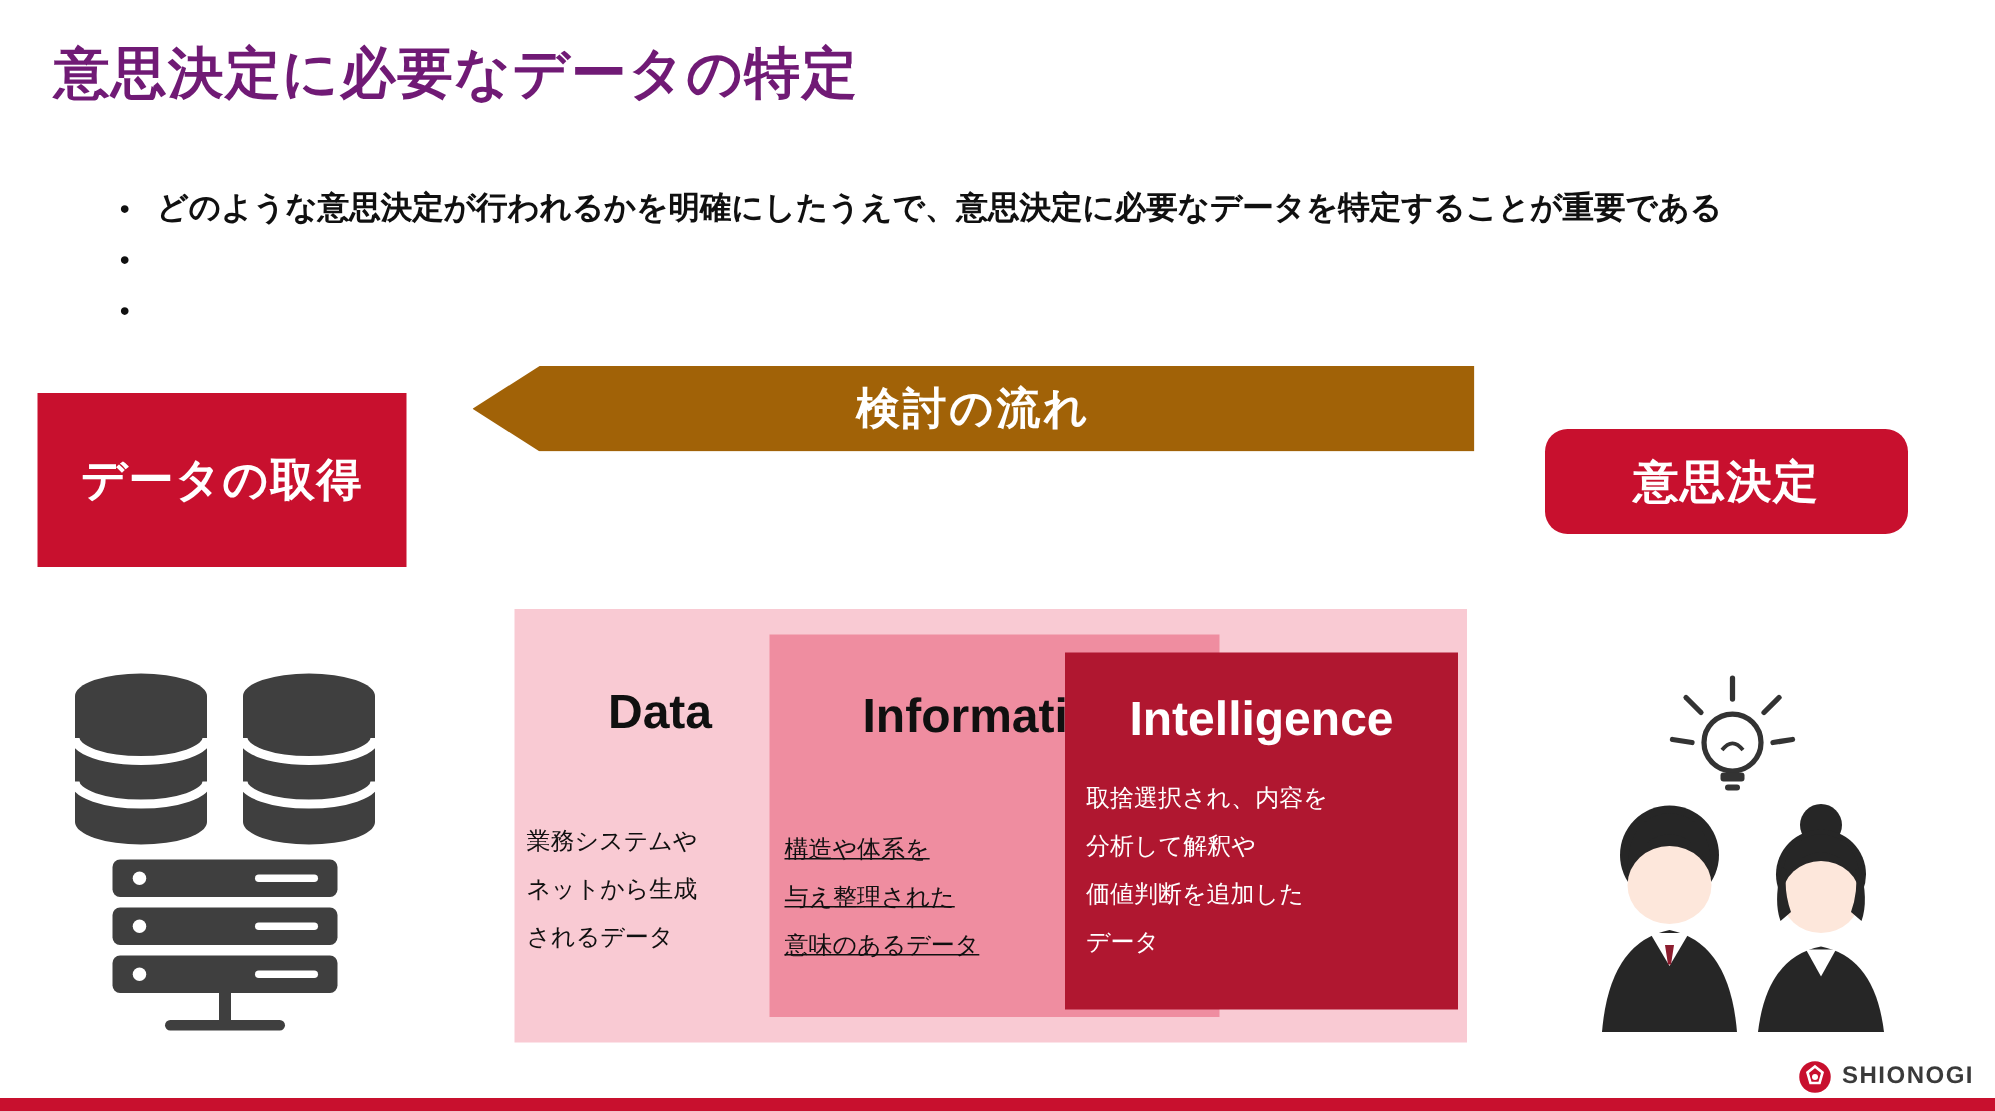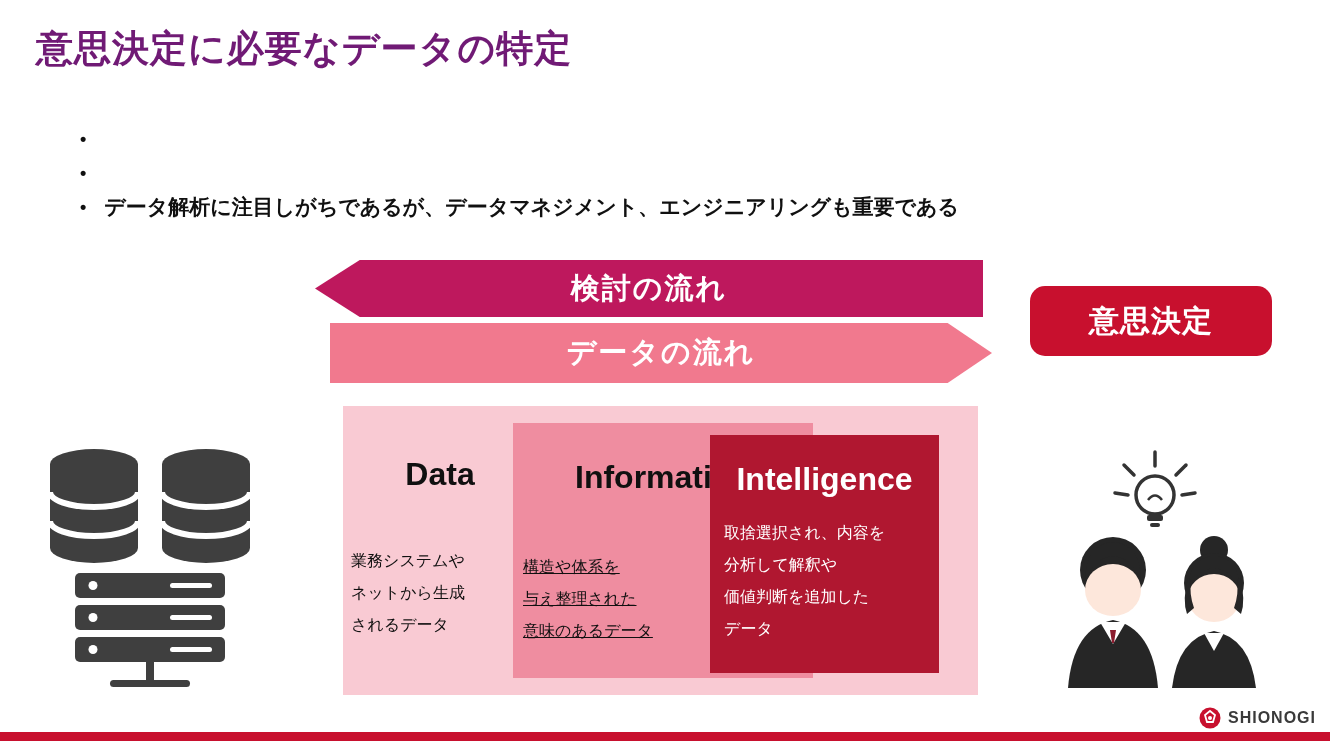--- a/index.html
+++ b/index.html
@@ -24,46 +24,46 @@
     display:flex; align-items:center; justify-content:center; font-size:30px; letter-spacing:1px;
   }
   .source-box{ left:25px; top:262px; width:246px; height:116px; }
   .decision-box{ left:1030px; top:286px; width:242px; height:70px;border-radius:15px; }
 
   .arrow{
     position:absolute; color:#fff; font-weight:700; font-size:29px;
     display:flex; align-items:center; justify-content:center; letter-spacing:2px;
   }
   .arrow-study{
-    left:315px; top:260px; width:668px; height:57px; background:#be185d;
+    left:315px; top:244px; width:668px; height:57px; background:#a16207;
     clip-path:polygon(0 50%, 6.7% 0, 100% 0, 100% 100%, 6.7% 100%);
   }
   .arrow-data{
     left:330px; top:323px; width:662px; height:60px; background:#f1798e;
     clip-path:polygon(0 0, 93.3% 0, 100% 50%, 93.3% 100%, 0 100%);
   }
 
   .stages{
     position:absolute; left:343px; top:406px; width:635px; height:289px;
     background:#f9cad3;
   }
   .stage-title{ font-weight:700; font-size:32px; color:#101010; text-align:center; }
   .stage-body{ font-size:16px; line-height:32px; color:#101010; white-space:pre-line; font-weight:500; }
 
   .stage-data-title{ position:absolute; left:22px; top:50px; width:150px; }
-  .stage-data-body{ position:absolute; left:8px; top:140px; width:165px;font-family:Liberation Mono, monospace; }
+  .stage-data-body{ position:absolute; left:8px; top:140px; width:165px; }
 
   .stage-information{
     position:absolute; left:170px; top:17px; width:300px; height:255px; background:#ef8da0;
   }
   .stage-information .stage-title{ margin-top:36px; }
   .stage-information .stage-body{ position:absolute; left:10px; top:128px; width:210px;text-decoration:underline; }
 
   .stage-intelligence{
-    position:absolute; left:367px; top:29px; width:229px; height:238px; background:#b01730;
+    position:absolute; left:367px; top:29px; width:262px; height:238px; background:#b01730;
   }
   .stage-intelligence .stage-title{ margin-top:26px; color:#ffffff; }
   .stage-intelligence .stage-body{ position:absolute; left:14px; top:82px; width:238px; color:#ffffff; }
 
   .db-icon{ position:absolute; left:50px; top:448px; }
   .people{ position:absolute; left:1038px; top:438px; }
 
   .logo{
     position:absolute; right:14px; bottom:12px;
     display:flex; align-items:center; gap:7px;
@@ -77,34 +77,34 @@
 </head>
 <body>
 
 <div id="slide">
 
   <div class="title">意思決定に必要なデータの特定</div>
 
   <div class="bullets">
     <div class="bullet">
       <span class="dot">•</span>
+      <span>どのような意思決定が行われるかを明確にしたうえで、意思決定に必要なデータを特定することが重要である</span>
     </div>
     <div class="bullet">
       <span class="dot">•</span>
     </div>
     <div class="bullet">
       <span class="dot">•</span>
-      <span>データ解析に注目しがちであるが、データマネジメント、エンジニアリングも重要である</span>
     </div>
   </div>
 
+  <div class="red-box source-box">データの取得</div>
   <div class="red-box decision-box">意思決定</div>
 
   <div class="arrow arrow-study">検討の流れ</div>
-  <div class="arrow arrow-data">データの流れ</div>
 
   <div class="stages">
     <div class="stage-title stage-data-title">Data</div>
     <div class="stage-body stage-data-body">業務システムや
 ネットから生成
 されるデータ</div>
 
     <div class="stage-information">
       <div class="stage-title">Information</div>
       <div class="stage-body">構造や体系を

